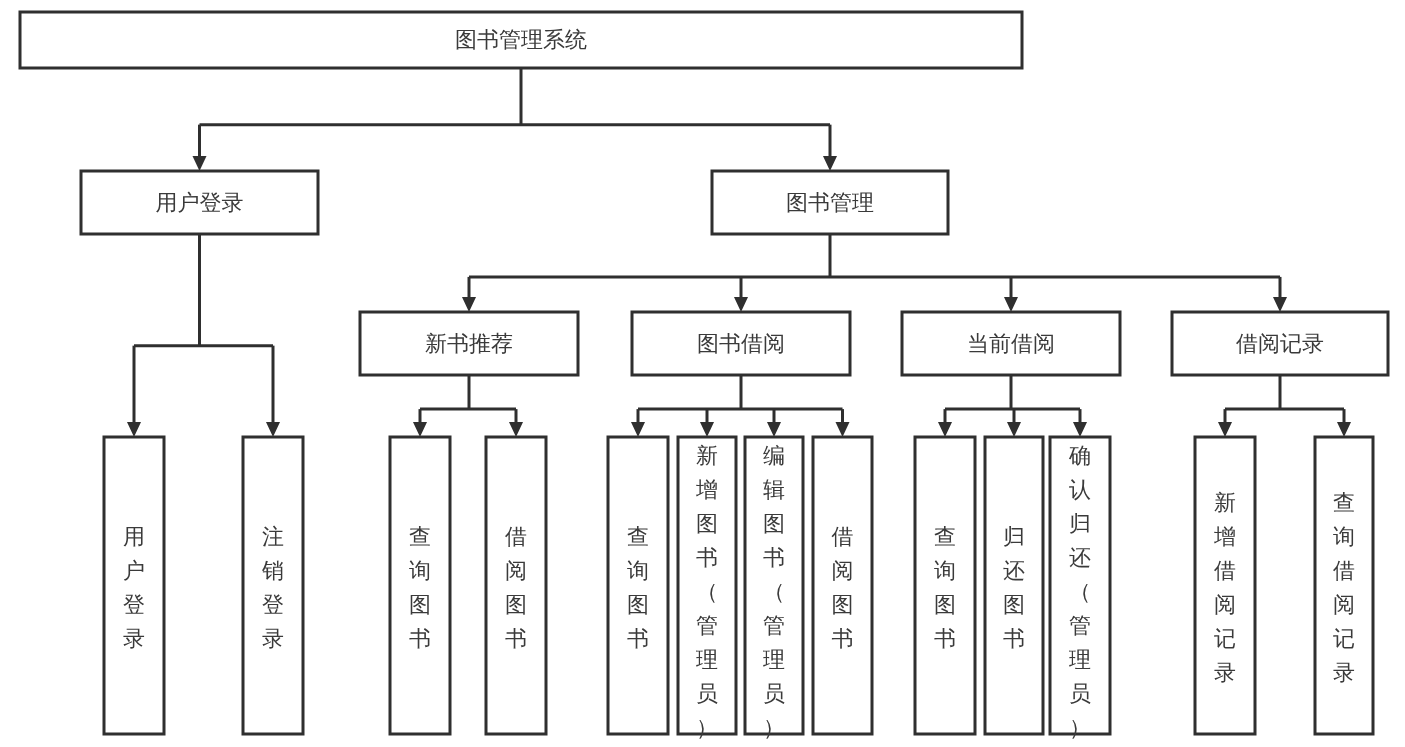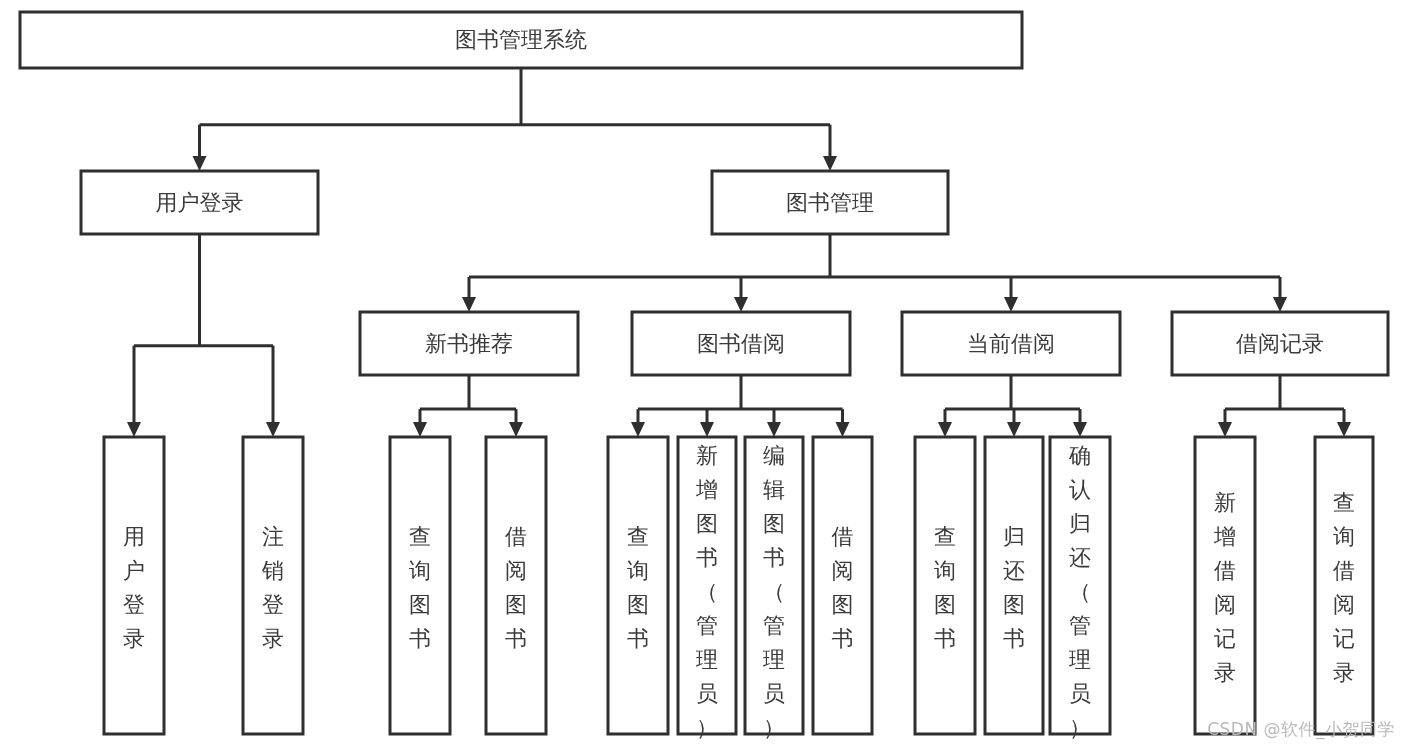--- a/index.html
+++ b/index.html
@@ -201,14 +201,13 @@
         <g>
           <rect class="node-box" x="1195" y="437" width="60" height="297"></rect>
           <text class="node-label-vertical" x="1225" y="510.02"><tspan x="1225" dy="0">新</tspan><tspan x="1225" dy="34">增</tspan><tspan x="1225" dy="34">借</tspan><tspan x="1225" dy="34">阅</tspan><tspan x="1225" dy="34">记</tspan><tspan x="1225" dy="34">录</tspan></text>
         </g>
         <g>
           <rect class="node-box" x="1315" y="437" width="58" height="297"></rect>
           <text class="node-label-vertical" x="1344" y="510.02"><tspan x="1344" dy="0">查</tspan><tspan x="1344" dy="34">询</tspan><tspan x="1344" dy="34">借</tspan><tspan x="1344" dy="34">阅</tspan><tspan x="1344" dy="34">记</tspan><tspan x="1344" dy="34">录</tspan></text>
         </g>
       </g>
   </svg>
-  <div class="watermark">CSDN @软件_小贺同学</div>
 </div>
 
 </body></html>

